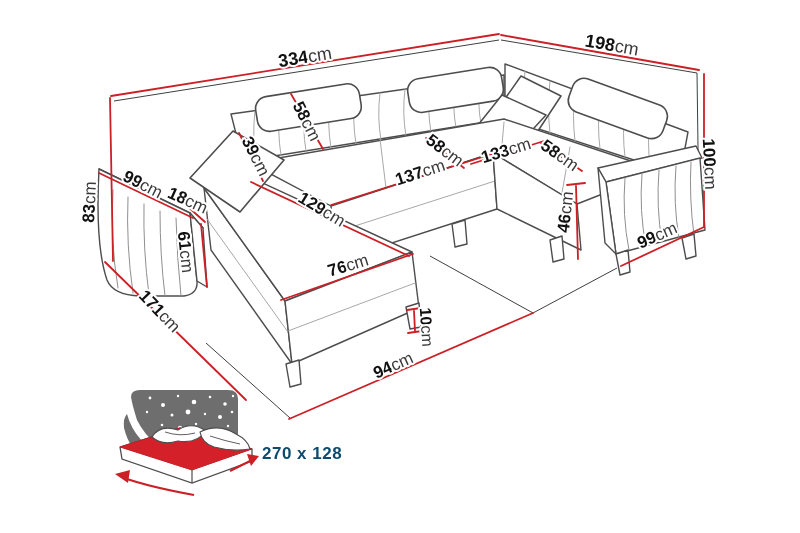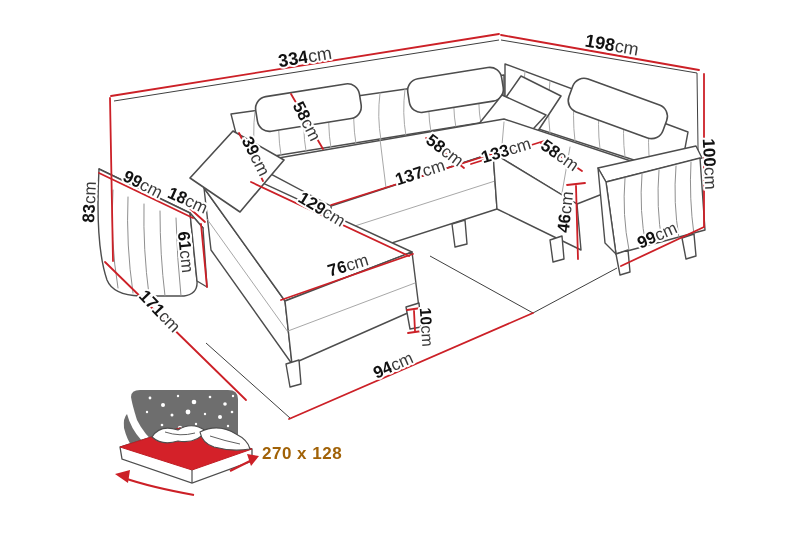--- a/index.html
+++ b/index.html
@@ -3,21 +3,21 @@
 <meta charset="utf-8">
 <style>
   html,body{margin:0;padding:0;background:#fff;}
   .stage{
     position:relative;width:800px;height:533px;background:#fff;overflow:hidden;
     font-family:"Liberation Sans", sans-serif;
   }
   .stage svg{position:absolute;left:0;top:0;}
   .bed-size{
     position:absolute;left:262px;top:444px;width:110px;
-    font-size:17px;font-weight:bold;color:#a16207;letter-spacing:.5px;
+    font-size:17px;font-weight:bold;color:#0c4a6e;letter-spacing:.5px;
   }
   .dim-label{font-family:"Liberation Sans", sans-serif;}
 </style>
 </head>
 <body>
 
 <div class="stage">
 <svg width="800" height="533" viewBox="0 0 800 533">
 
   <g stroke="#3f3f3f" stroke-width="1" fill="none">

